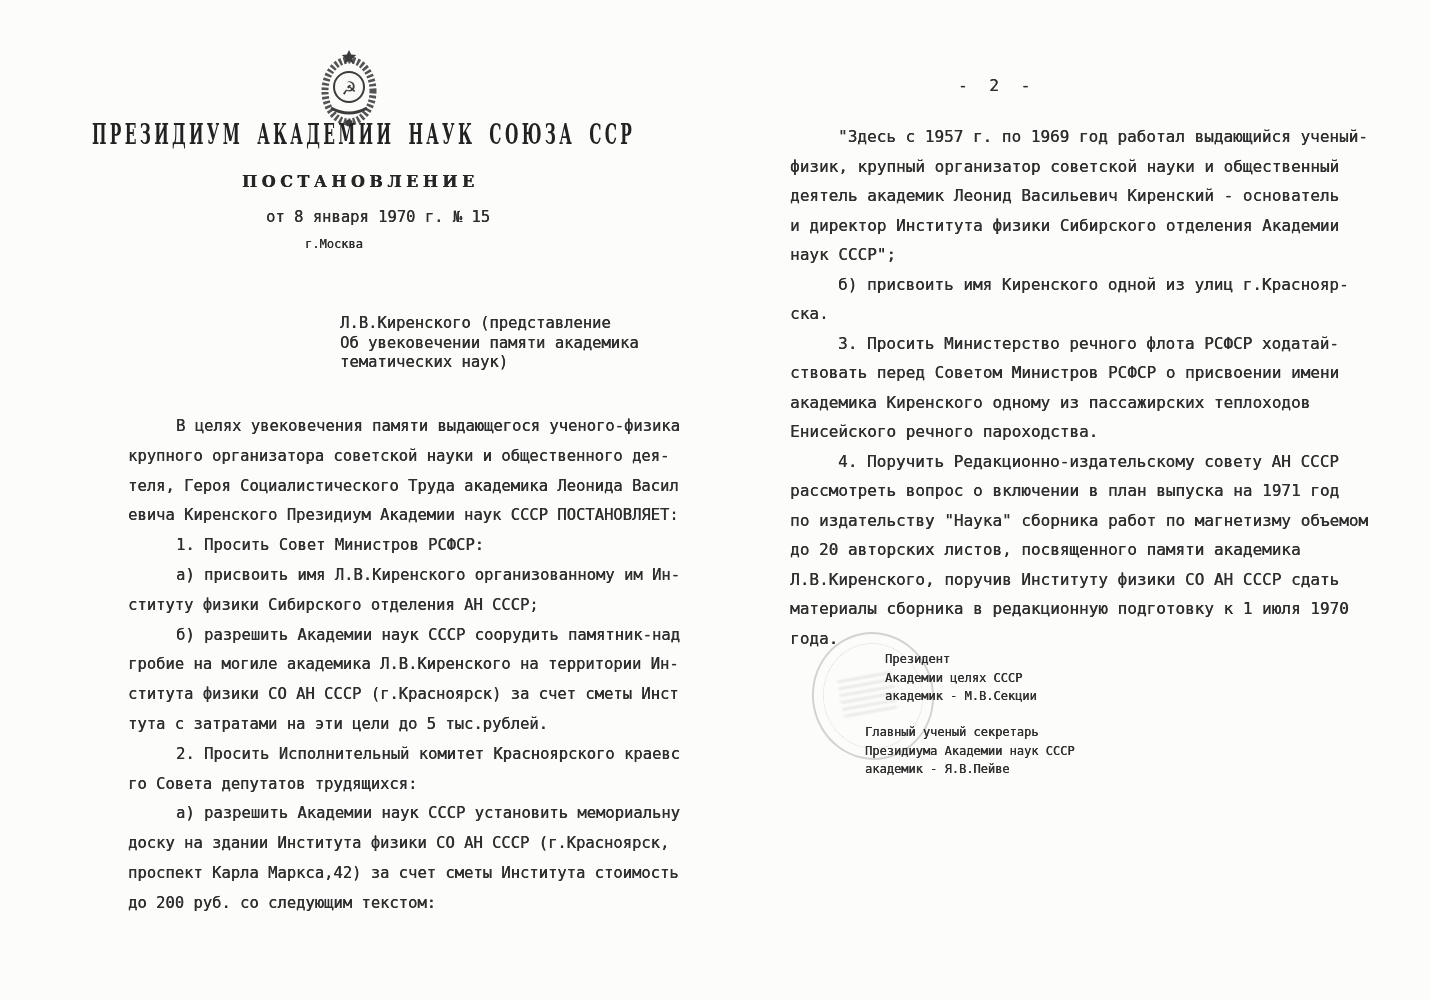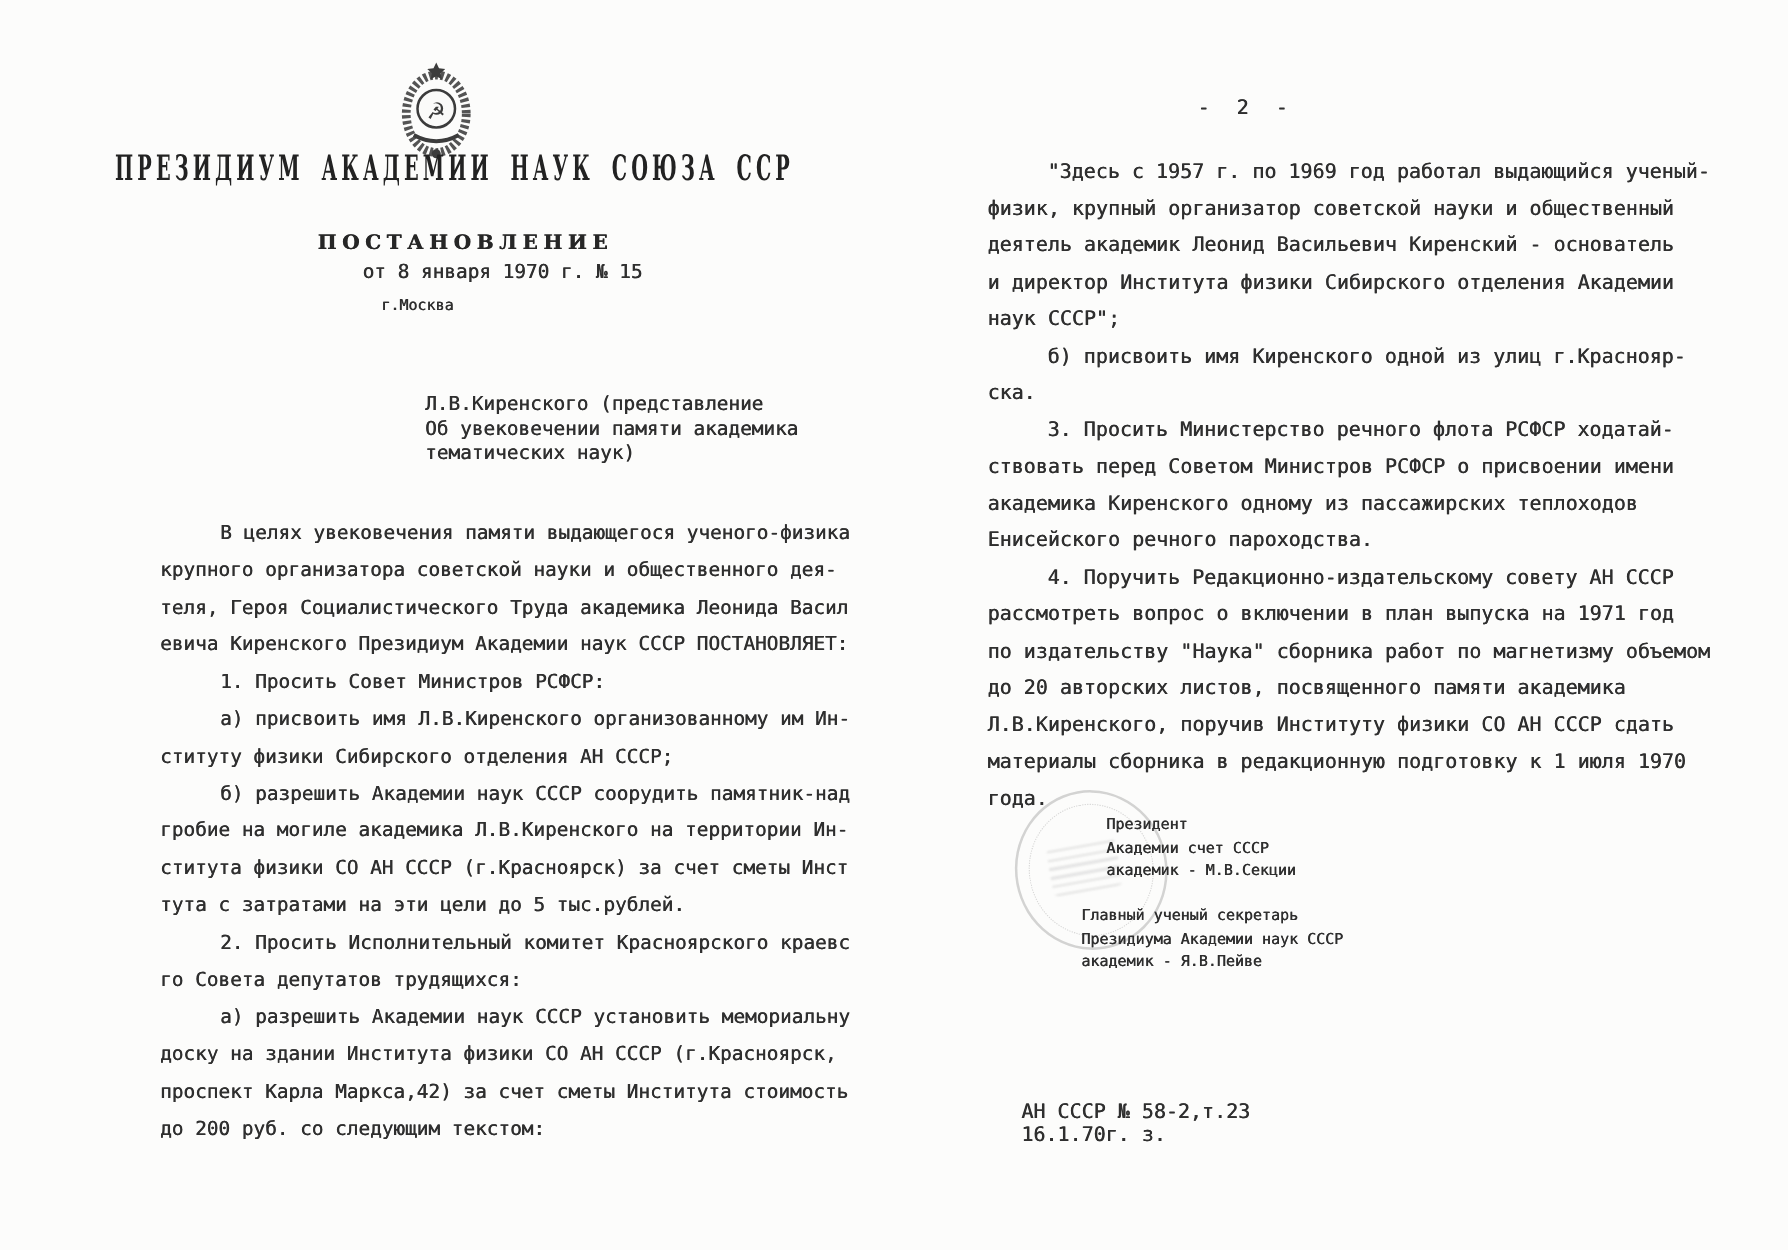--- a/index.html
+++ b/index.html
@@ -16,25 +16,25 @@
 
   
   .emblem{position:absolute;left:317px;top:46px;width:64px;height:82px;}
   .org-title{
     position:absolute;left:92px;top:118px;margin:0;
     font-family:"DejaVu Serif", serif;font-weight:bold;font-size:28px;
     letter-spacing:6px;word-spacing:10px;color:#222;
     transform:scale(0.55,1);transform-origin:0 0;white-space:nowrap;
   }
   .doc-type{
-    position:absolute;left:242px;top:172px;margin:12px;
+    position:absolute;left:242px;top:172px;margin:0;
     font-family:"DejaVu Serif", serif;font-weight:bold;font-size:16px;
     letter-spacing:4.5px;color:#262626;white-space:nowrap;
   }
-  .date-line{position:absolute;left:266px;top:208px;font-size:15.5px;margin-left:24px;}
+  .date-line{position:absolute;left:266px;top:208px;font-size:15.5px;}
   .city-line{position:absolute;left:305px;top:237px;font-size:12px;}
 
   .subject{position:absolute;left:340px;top:314px;font-size:15.5px;line-height:19.5px;}
 
   
   .body-text{position:absolute;font-size:15.5px;}
   #page1 .body-text{left:128px;top:412px;width:565px;line-height:29.8px;}
   #page2 .body-text{left:75px;top:122px;width:575px;line-height:29.5px;font-size:16px;}
   .body-text .line{white-space:pre;}
   .body-text .line.indent{padding-left:48px;}
@@ -90,17 +90,16 @@
 
   <div class="page-number tw">- 2 -</div>
 
   <div class="body-text tw"><div class="line indent">"Здесь с 1957 г. по 1969 год работал выдающийся ученый-</div><div class="line">физик, крупный организатор советской науки и общественный</div><div class="line">деятель академик Леонид Васильевич Киренский - основатель</div><div class="line">и директор Института физики Сибирского отделения Академии</div><div class="line">наук СССР";</div><div class="line indent">б) присвоить имя Киренского одной из улиц г.Краснояр-</div><div class="line">ска.</div><div class="line indent">3. Просить Министерство речного флота РСФСР ходатай-</div><div class="line">ствовать перед Советом Министров РСФСР о присвоении имени</div><div class="line">академика Киренского одному из пассажирских теплоходов</div><div class="line">Енисейского речного пароходства.</div><div class="line indent">4. Поручить Редакционно-издательскому совету АН СССР</div><div class="line">рассмотреть вопрос о включении в план выпуска на 1971 год</div><div class="line">по издательству "Наука" сборника работ по магнетизму объемом</div><div class="line">до 20 авторских листов, посвященного памяти академика</div><div class="line">Л.В.Киренского, поручив Институту физики СО АН СССР сдать</div><div class="line">материалы сборника в редакционную подготовку к 1 июля 1970</div><div class="line">года.</div></div>
 
   <div class="stamp">
     <div class="stamp-ring"></div>
     <div class="stamp-core"></div>
   </div>
 
-  <div id="sig1" class="sig-block tw"><div class="line">Президент</div><div class="line">Академии счет СССР</div><div class="line">академик - М.В.Секции</div></div>
+  <div id="sig1" class="sig-block tw"><div class="line">Президент</div><div class="line">Академии целях СССР</div><div class="line">академик - М.В.Секции</div></div>
   <div id="sig2" class="sig-block tw"><div class="line">Главный ученый секретарь</div><div class="line">Президиума Академии наук СССР</div><div class="line">академик - Я.В.Пейве</div></div>
 
-  <div class="footer-block tw"><div class="line">АН СССР № 58-2,т.23</div><div class="line">16.1.70г. з.</div></div>
 </div>
 
 </body></html>

